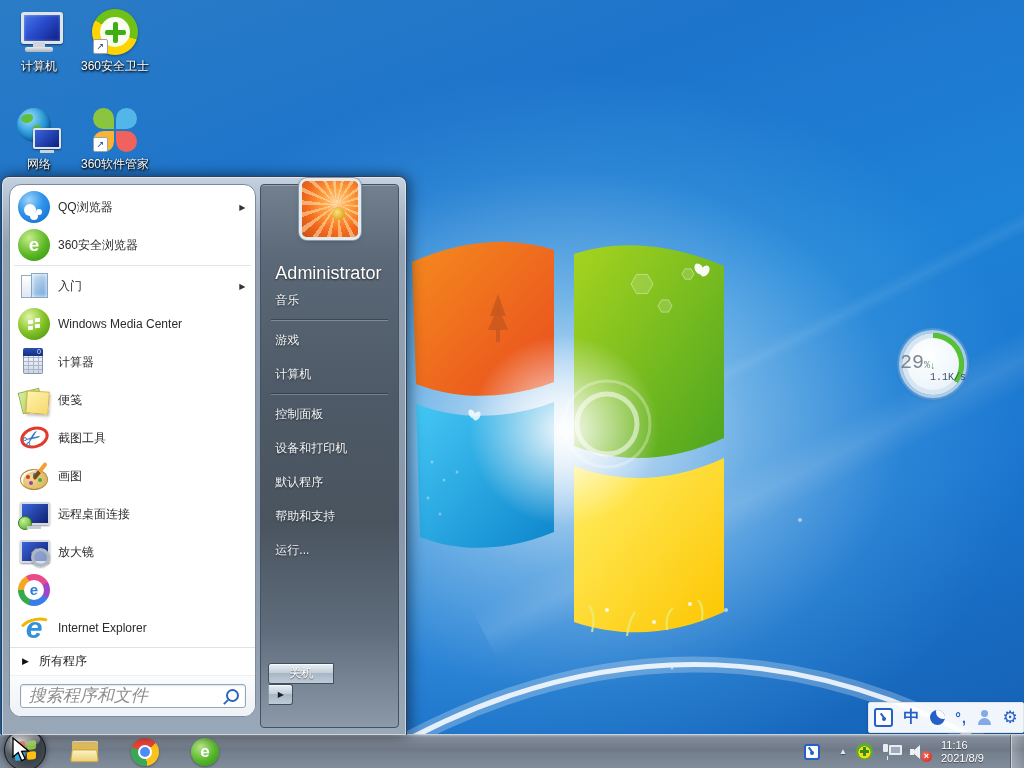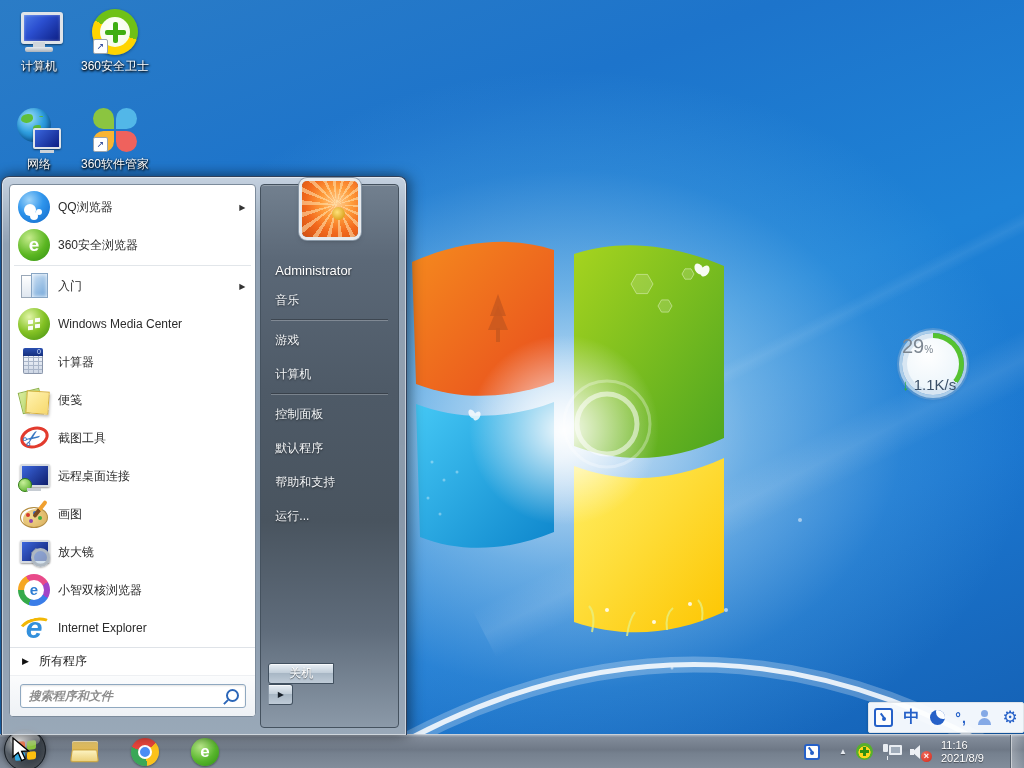--- a/index.html
+++ b/index.html
@@ -35,54 +35,54 @@
   .pt1{left:2px;top:2px;background:#8bc540;border-radius:50% 50% 0 50%;}
   .pt2{right:2px;top:2px;background:#52b7e8;border-radius:50% 50% 50% 0;}
   .pt3{left:2px;bottom:2px;background:#f8b432;border-radius:50% 0 50% 50%;}
   .pt4{right:2px;bottom:2px;background:#ef625d;border-radius:0 50% 50% 50%;}
   .sc{position:absolute;left:2px;bottom:2px;width:13px;height:13px;background:#fff;border:1px solid #9aa4ae;border-radius:2px;font-size:9px;line-height:12px;color:#1d3a8f;text-align:center;}
   
   .ball{position:absolute;left:902px;top:333px;width:62px;height:62px;border-radius:50%;z-index:6;
     background:conic-gradient(#56c230 0deg 128deg,#d8e6f2 128deg 360deg);
     box-shadow:0 0 0 3px rgba(195,220,240,.8),0 0 0 5px rgba(130,170,210,.45),0 2px 6px rgba(0,30,80,.3);}
   .ball::after{content:"";position:absolute;inset:5px;border-radius:50%;background:radial-gradient(circle at 40% 32%,#ffffff,#eef6fb 70%,#dfeaf3);}
-  .ball-c{position:absolute;inset:0;display:flex;flex-direction:column;align-items:flex-start;justify-content:center;z-index:1;}
+  .ball-c{position:absolute;inset:0;display:flex;align-items:center;justify-content:center;z-index:1;font-family:Liberation Mono, monospace;}
   .ball-pct{font-size:20px;color:#7c8691;line-height:20px;}
   .ball-pct .u{font-size:10px;}
-  .ball-speed{font-size:15px;color:#3c5068;margin-top:16px;}
+  .ball-speed{font-size:10px;color:#3c5068;margin-top:16px;}
   .ball-speed .a{color:#2fae3e;font-weight:bold;}
   
   .start-menu{position:absolute;left:1px;top:176px;width:406px;height:559px;box-sizing:border-box;z-index:40;
     display:flex;gap:4px;padding:7px;border-radius:8px 8px 0 0;border:1px solid #30405a;border-bottom:none;
     background:linear-gradient(180deg,rgba(202,212,224,.97),rgba(152,164,178,.95) 12%,rgba(138,150,165,.94) 60%,rgba(158,170,183,.97));
     box-shadow:inset 0 0 0 1px rgba(255,255,255,.5),4px 0 14px rgba(0,0,0,.38),-4px 0 14px rgba(0,0,0,.28);}
-  .menu-left{width:248px;height:533px;background:#fff;border:1px solid #7c8b9b;border-radius:4px;display:flex;flex-direction:column;overflow:hidden;box-sizing:border-box;}
+  .menu-left{width:248px;height:533px;background:#fff;border:1px solid #7c8b9b;border-radius:12px;display:flex;flex-direction:column;overflow:hidden;box-sizing:border-box;}
   .lm-list{flex:1;padding:3px 2px 0;}
   .lm-item{height:38px;display:flex;align-items:center;padding:0 8px 0 6px;border-radius:3px;}
   .mi{width:32px;height:32px;margin-right:8px;position:relative;flex:none;}
   .lm-label{font-size:12px;color:#2b2b2b;flex:1;white-space:nowrap;}
   .lm-arrow{font-size:8px;color:#333;}
   .lm-sep{height:1px;background:#e2e6ea;margin:1px 2px;}
   .all-programs{height:28px;display:flex;align-items:center;padding-left:12px;font-size:12px;color:#222;border-top:1px solid #dfe3e8;}
   .ap-arrow{font-size:9px;margin-right:10px;color:#111;}
   .search-row{height:42px;display:flex;align-items:center;justify-content:center;border-top:1px solid #eef0f3;background:linear-gradient(#fbfcfd,#eef1f5);}
   .search-box{width:226px;height:24px;border:1px solid #8fa8c0;border-radius:3px;background:#fff;display:flex;align-items:center;padding:0 6px;box-sizing:border-box;box-shadow:inset 0 1px 2px rgba(0,0,0,.12);}
-  .search-box input{flex:1;border:none;outline:none;font-size:12px;font-style:italic;color:#333;background:transparent;font-family:inherit;min-width:0;font-weight:bold;}
+  .search-box input{flex:1;border:none;outline:none;font-size:17px;font-style:italic;color:#333;background:transparent;font-family:inherit;min-width:0;}
   .search-box input::placeholder{color:#8d8d8d;font-style:italic;}
   .magl{width:9px;height:9px;border:2px solid #2b66b8;border-radius:50%;position:relative;margin-left:4px;flex:none;}
   .magl::after{content:"";position:absolute;width:2px;height:6px;background:#2b66b8;left:-3px;top:8px;transform:rotate(45deg);}
   .menu-right{width:139px;position:relative;border-radius:4px;border:1px solid #45525f;box-sizing:border-box;
     background:linear-gradient(180deg,#72808f 0%,#5b6877 14%,#4e5a67 38%,#49545f 62%,#5f6c7b 82%,#8b99a8 100%);
     box-shadow:inset 0 1px 0 rgba(255,255,255,.25);}
   .avatar{position:absolute;top:-4px;left:50%;transform:translateX(-50%);width:56px;height:56px;border-radius:5px;
     background:radial-gradient(circle at 62% 38%,#ffd39a 0%,#ff9d3c 30%,#f2691d 62%,#cf4f12 100%);
     box-shadow:0 0 0 3px rgba(255,255,255,.8),0 0 0 4px #8796a5,0 2px 6px rgba(0,0,0,.5);}
   .petals{position:absolute;inset:0;border-radius:5px;background:repeating-conic-gradient(from 10deg at 62% 42%,rgba(255,230,180,.55) 0 7deg,rgba(255,255,255,0) 7deg 20deg);}
   .petals::after{content:"";position:absolute;left:54%;top:46%;width:13px;height:13px;border-radius:50%;background:radial-gradient(circle at 40% 40%,#ffe27a,#cf8c00);}
-  .user-name{position:absolute;top:78px;left:14px;font-size:13px;color:#fff;text-shadow:0 1px 2px rgba(0,0,0,.65);}
+  .user-name{position:absolute;top:78px;left:14px;font-size:18px;color:#fff;text-shadow:0 1px 2px rgba(0,0,0,.65);}
   .rm-list{position:absolute;top:98px;left:0;right:0;}
   .rm-item{height:34px;display:flex;align-items:center;padding-left:14px;font-size:12px;color:#f3f5f7;text-shadow:0 1px 2px rgba(0,0,0,.55);}
   .rm-sep{height:2px;margin:2px 10px;background:linear-gradient(180deg,rgba(0,0,0,.28) 0 1px,rgba(255,255,255,.25) 1px 2px);}
   .shutdown{position:absolute;bottom:22px;left:7px;display:flex;flex-direction:column;}
   .shut-btn,.shut-arrow{height:21px;border:1px solid #41505f;display:flex;align-items:center;justify-content:center;box-sizing:border-box;
     background:linear-gradient(180deg,#e9eff5 0%,#c3cfda 45%,#a8b7c5 50%,#bfcbd7 100%);box-shadow:inset 0 1px 0 rgba(255,255,255,.7);}
   .shut-btn{width:66px;border-radius:3px 0 0 3px;font-size:12px;color:#fff;text-shadow:0 1px 1px rgba(0,0,0,.55);}
   .shut-arrow{width:25px;border-left:1px solid #8b99a8;border-radius:0 3px 3px 0;font-size:8px;color:#17202a;}
   
   .ic-qq{border-radius:50%;background:radial-gradient(circle at 35% 28%,#9ed4f9 0%,#2f95ec 45%,#0f66c8 100%);}
@@ -316,40 +316,39 @@
         </div>
         <div class="lm-item">
           <span class="mi ic-notes"></span>
           <span class="lm-label">便笺</span>
         </div>
         <div class="lm-item">
           <span class="mi ic-snip"></span>
           <span class="lm-label">截图工具</span>
         </div>
         <div class="lm-item">
+          <span class="mi ic-paint">
+              <span class="dots"></span>
+            </span>
+          <span class="lm-label">画图</span>
+        </div>
+        <div class="lm-item">
           <span class="mi ic-rdp">
               <span class="rdp-g"></span>
             </span>
           <span class="lm-label">远程桌面连接</span>
         </div>
         <div class="lm-item">
-          <span class="mi ic-paint">
-              <span class="dots"></span>
-            </span>
-          <span class="lm-label">画图</span>
-        </div>
-        <div class="lm-item">
           <span class="mi ic-mag">
               <span class="mag-h"></span>
             </span>
           <span class="lm-label">放大镜</span>
         </div>
         <div class="lm-item">
           <span class="mi ic-xz"></span>
-          <span class="lm-label">小智双核浏览器</span>
         </div>
         <div class="lm-item">
           <span class="mi ic-ie"></span>
           <span class="lm-label">Internet Explorer</span>
         </div>
       </div>
       <div class="all-programs">
         <span class="ap-arrow">▶</span>
         <span>所有程序</span>
       </div>
@@ -365,20 +364,21 @@
           <div class="petals"></div>
         </div>
       <div class="user-name">Administrator</div>
       <div class="rm-list">
         <div class="rm-item">音乐</div>
         <div class="rm-sep"></div>
         <div class="rm-item">游戏</div>
         <div class="rm-item">计算机</div>
         <div class="rm-sep"></div>
         <div class="rm-item">控制面板</div>
+        <div class="rm-item">设备和打印机</div>
         <div class="rm-item">默认程序</div>
         <div class="rm-item">帮助和支持</div>
         <div class="rm-item">运行...</div>
       </div>
       <div class="shutdown">
         <div class="shut-btn">关机</div>
         <div class="shut-arrow">▶</div>
       </div>
     </div>
   </div>

